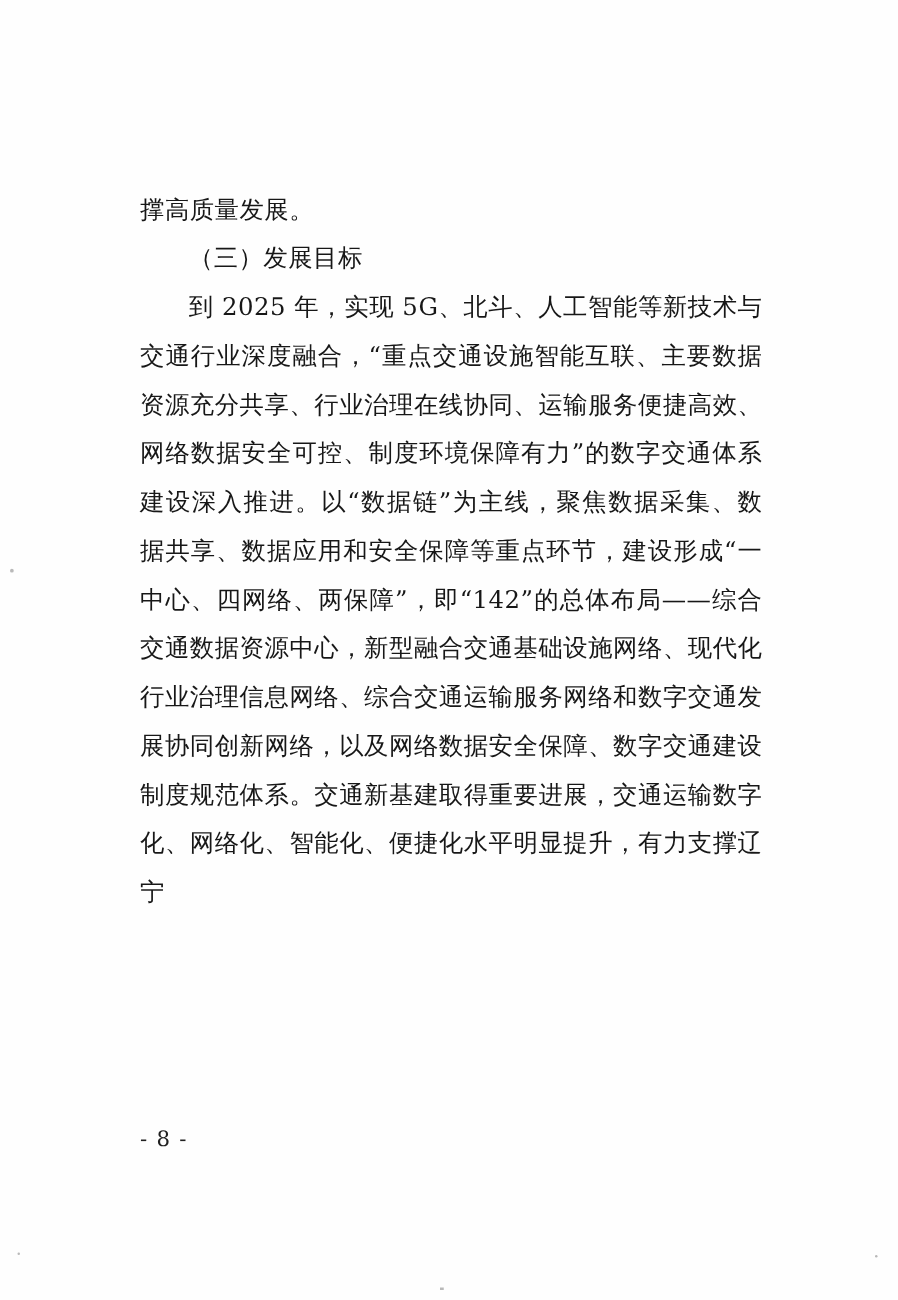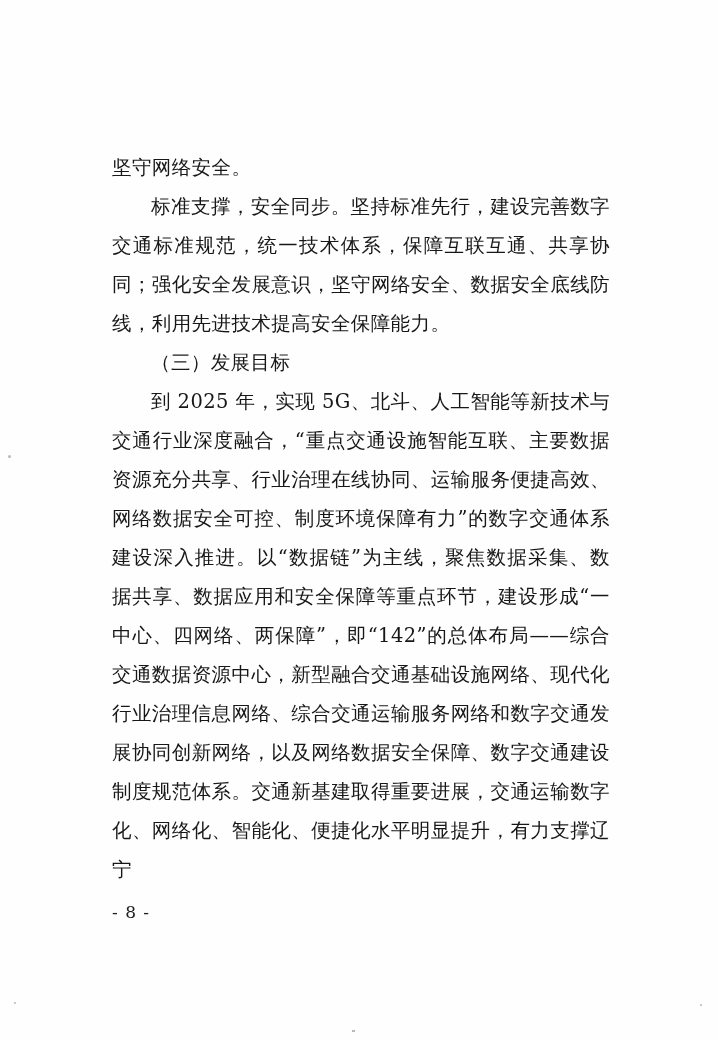--- a/index.html
+++ b/index.html
@@ -67,21 +67,20 @@
 <body>
 
 <div class="page">
 
   <div class="scan-mark mark-left-1"></div>
   <div class="scan-mark mark-left-2"></div>
   <div class="scan-mark mark-right-1"></div>
   <div class="scan-mark mark-bottom-1"></div>
 
   <div class="content">
-    <p class="body-text">坚守网络安全。</p>
-    <p class="body-text indent">标准支撑，安全同步。坚持标准先行，建设完善数字交通标准规范，统一技术体系，保障互联互通、共享协同；强化安全发展意识，坚守网络安全、数据安全底线防线，利用先进技术提高安全保障能力。</p>
+    <p class="body-text">撑高质量发展。</p>
     <p class="body-text indent">（三）发展目标</p>
     <p class="body-text indent">到 2025 年，实现 5G、北斗、人工智能等新技术与交通行业深度融合，“重点交通设施智能互联、主要数据资源充分共享、行业治理在线协同、运输服务便捷高效、网络数据安全可控、制度环境保障有力”的数字交通体系建设深入推进。以“数据链”为主线，聚焦数据采集、数据共享、数据应用和安全保障等重点环节，建设形成“一中心、四网络、两保障”，即“142”的总体布局——综合交通数据资源中心，新型融合交通基础设施网络、现代化行业治理信息网络、综合交通运输服务网络和数字交通发展协同创新网络，以及网络数据安全保障、数字交通建设制度规范体系。交通新基建取得重要进展，交通运输数字化、网络化、智能化、便捷化水平明显提升，有力支撑辽宁</p>
   </div>
 
   <div class="footer">- 8 -</div>
 
 </div>
 
 </body></html>

